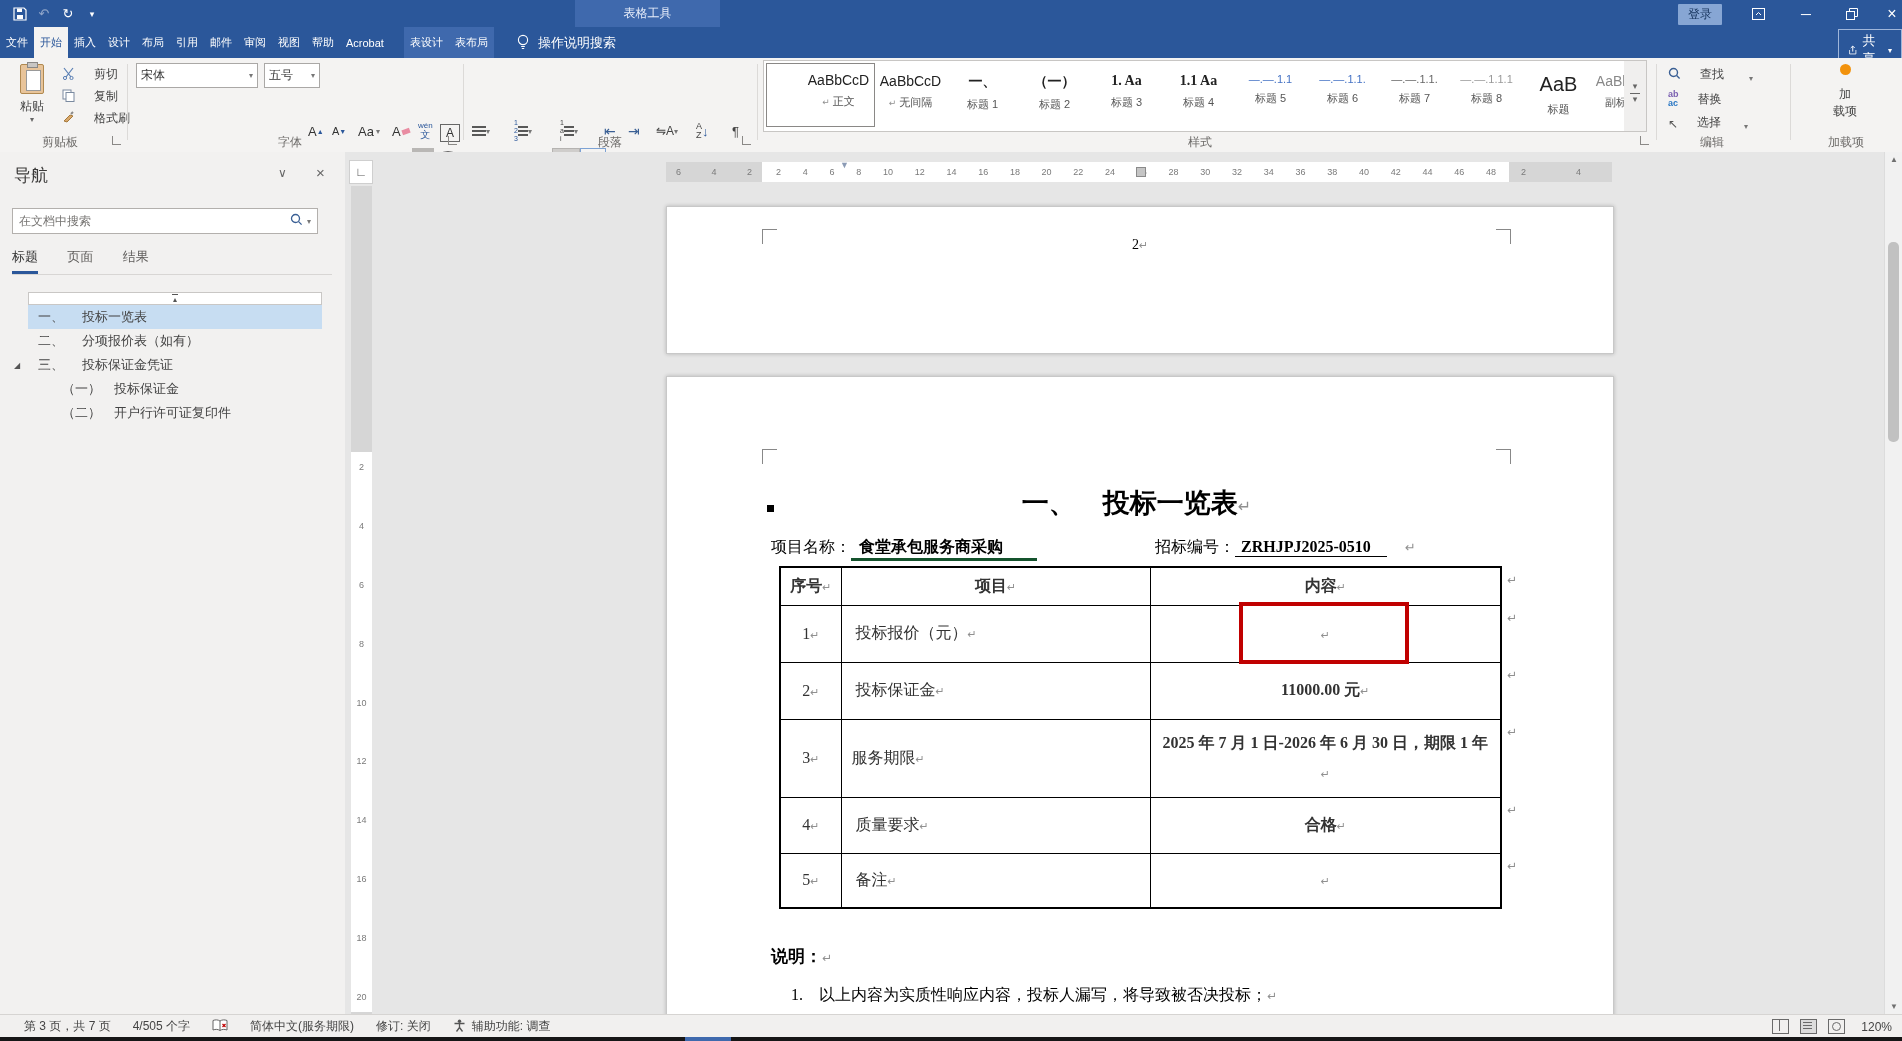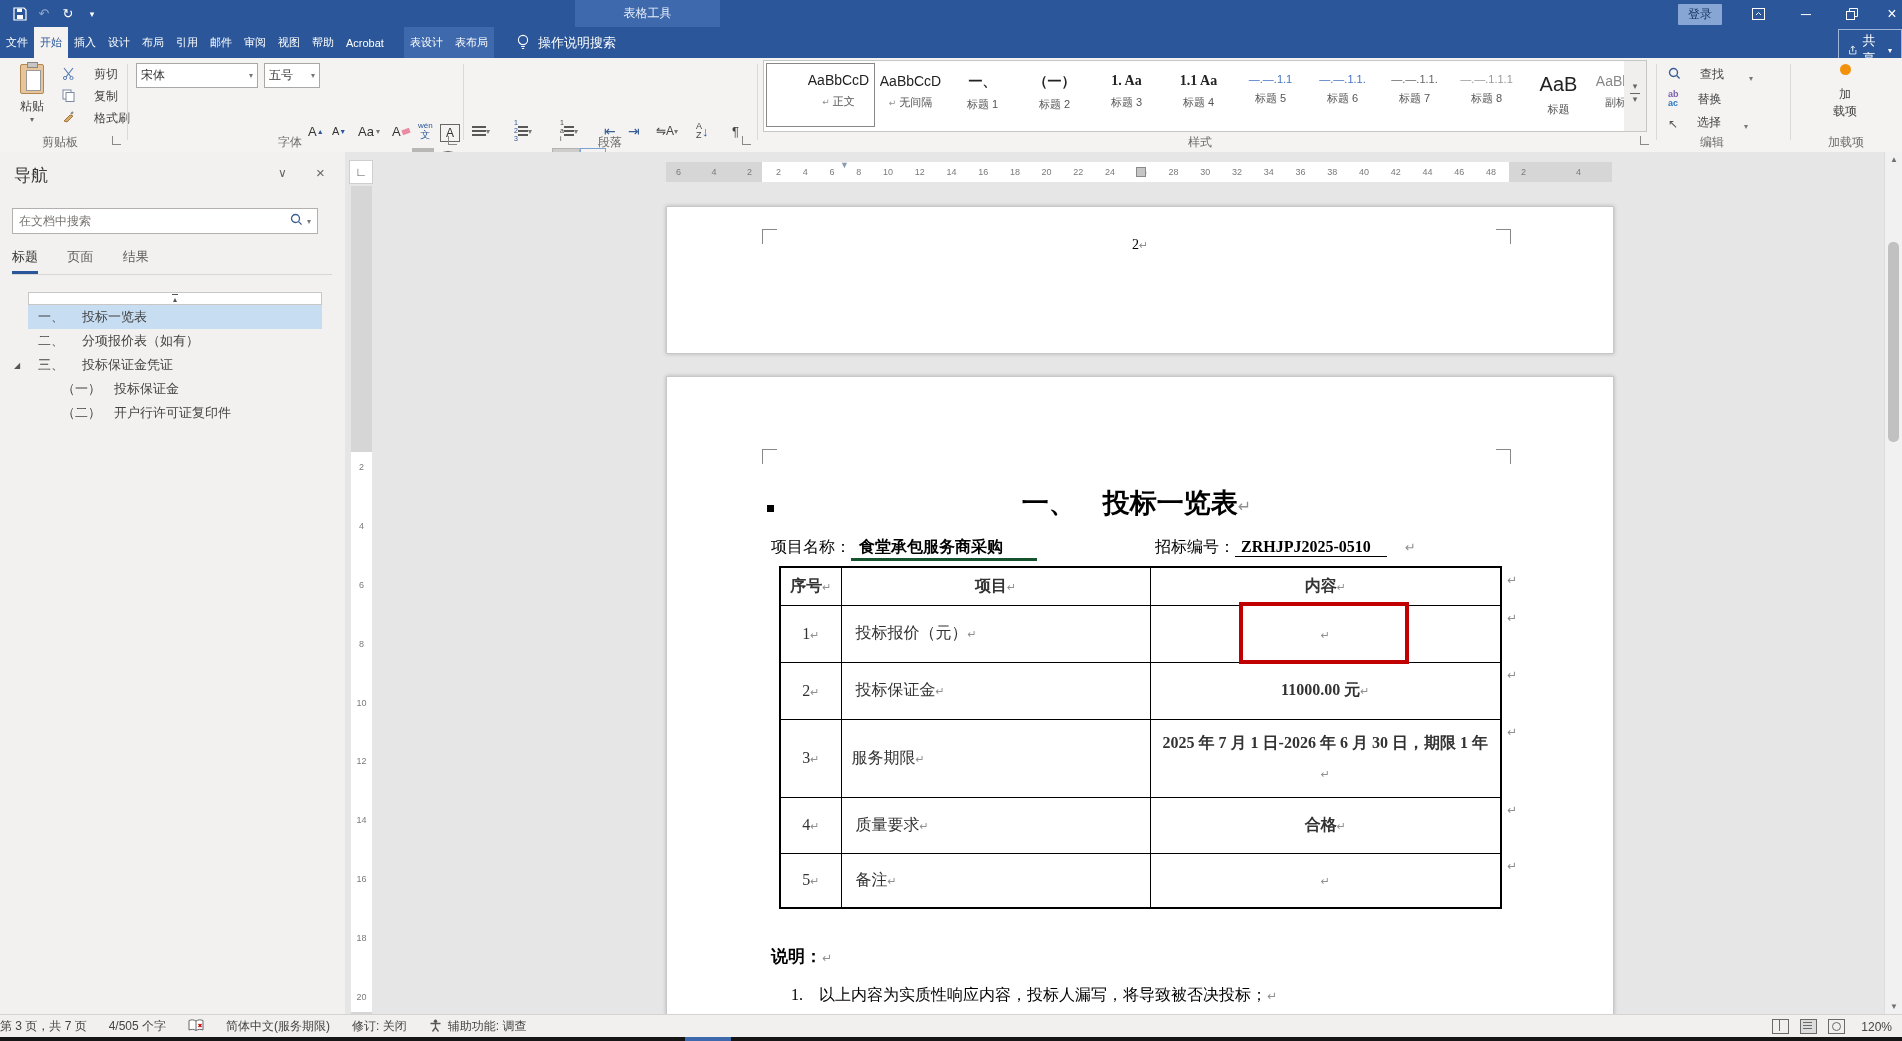--- a/index.html
+++ b/index.html
@@ -632,21 +632,21 @@
     </div>
 
     <div class="abs" style="left:1539px;top:0;width:18px;height:862px;background:#f1f1f1;border-left:1px solid #dcdcdc;">
       <div style="text-align:center;color:#707070;font-size:8px;margin-top:3px;">▲</div>
       <div style="position:absolute;left:3px;top:90px;width:11px;height:200px;background:#c1c1c1;border-radius:5px;"></div>
       <div style="position:absolute;bottom:3px;width:100%;text-align:center;color:#707070;font-size:8px;">▼</div>
     </div>
   </div>
 
   <div id="statusbar" class="abs">
-    <span class="sb-item" style="margin-left:0;">第 3 页，共 7 页</span>
+    <span class="sb-item" style="margin-left:24px;">第 3 页，共 7 页</span>
     <span class="sb-item">4/505 个字</span>
     <span class="sb-item">
       <svg width="16" height="13" viewBox="0 0 16 13">
           <path d="M1 1.5c2.5-1 5-.8 7 .5 2-1.3 4.5-1.5 7-.5v9.5c-2.5-1-5-.8-7 .5-2-1.3-4.5-1.5-7-.5z" fill="#fff" stroke="#666"></path>
           <path d="M8 2v9.5" stroke="#666"></path>
           <path d="M10.5 5l3 3m0-3l-3 3" stroke="#c00000" stroke-width="1.2"></path>
         </svg>
     </span>
     <span class="sb-item">简体中文(服务期限)</span>
     <span class="sb-item">修订: 关闭</span>

